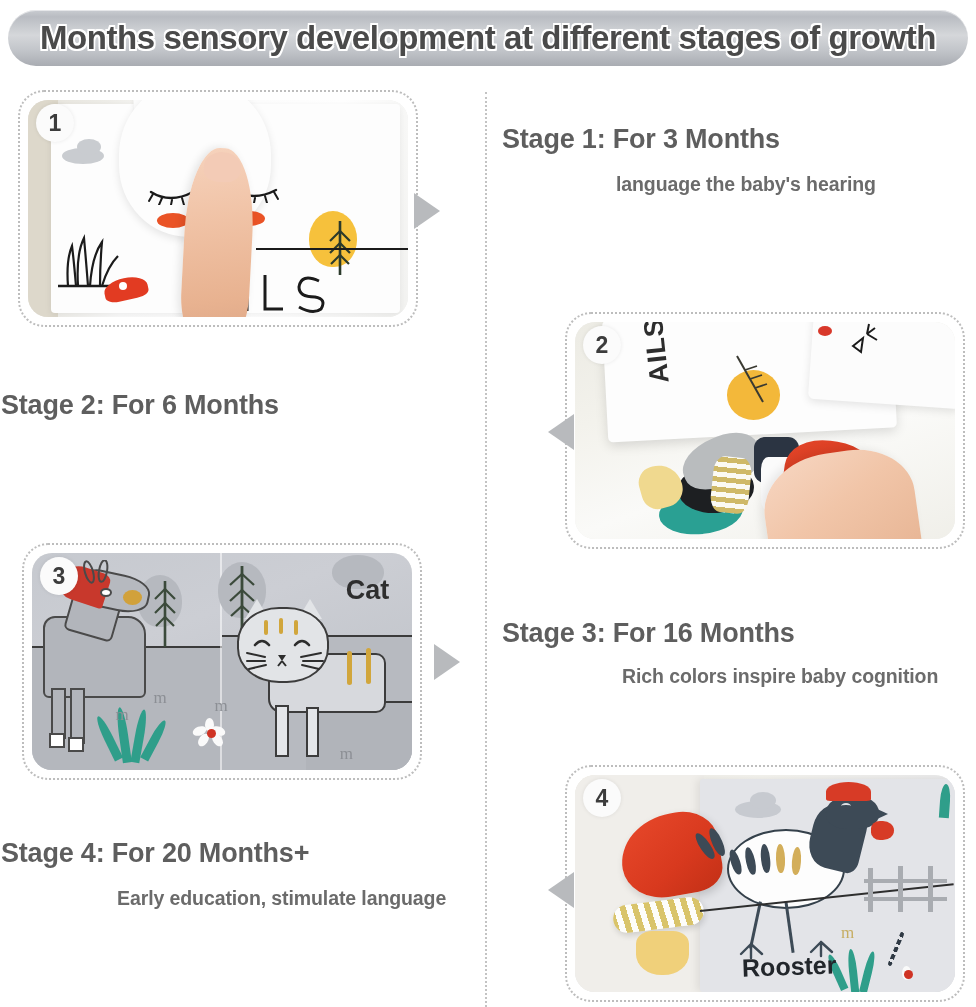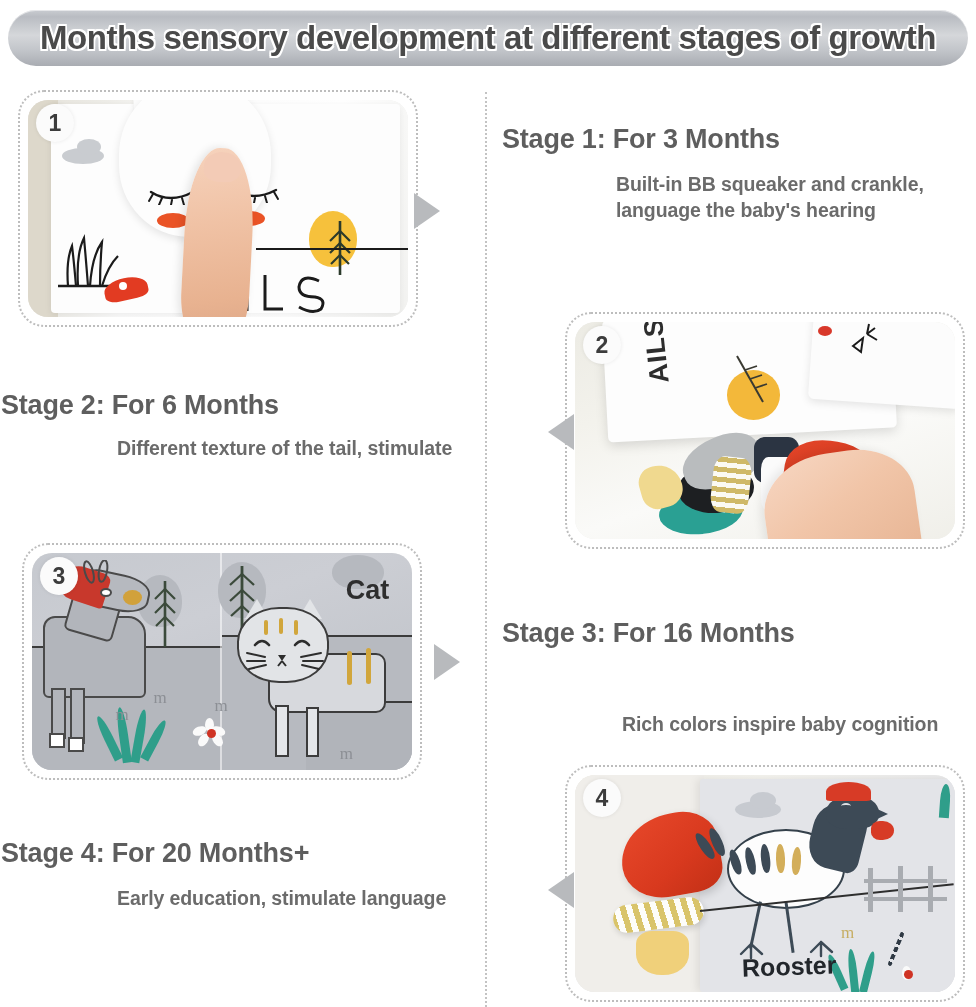--- a/index.html
+++ b/index.html
@@ -283,27 +283,25 @@
     <div class="p1-finger">
       <div class="p1-nail"></div>
     </div>
   </div>
   <div class="badge">1</div>
 </div>
 <div class="arrow right" style="left:414px; top:193px;"></div>
 
 <div class="stage-head" style="left:502px; top:124px;">Stage 1: For 3 Months</div>
 <div class="stage-body" style="left:616px; top:172px; width:350px;">
-  <div>Built-in BB squeaker and crankle,</div>
   <div>language the baby's hearing</div>
 </div>
 
 <div class="stage-head" style="left:1px; top:390px;">Stage 2: For 6 Months</div>
 <div class="stage-body" style="left:117px; top:436px; width:370px;">
-  <div>Different texture of the tail, stimulate</div>
 </div>
 
 <div class="panel" style="left:565px; top:312px; width:400px; height:237px;">
   <div class="panel-inner">
     <div class="p2-bg"></div>
 
     <div class="p2-book"></div>
     <div class="p2-bookr"></div>
 
     <div class="p2-ails">AILS</div>
@@ -419,21 +417,21 @@
     <div class="p3-m" style="left:32%; top:62%;">m</div>
     <div class="p3-m" style="left:22%; top:70%;">m</div>
     <div class="p3-m" style="left:48%; top:66%;">m</div>
     <div class="p3-m" style="left:81%; top:88%;">m</div>
   </div>
   <div class="badge">3</div>
 </div>
 <div class="arrow right" style="left:434px; top:644px;"></div>
 
 <div class="stage-head" style="left:502px; top:618px;">Stage 3: For 16 Months</div>
-<div class="stage-body" style="left:622px; top:664px; width:350px;margin-top:48px;">
+<div class="stage-body" style="left:622px; top:664px; width:350px;">
   <div>Rich colors inspire baby cognition</div>
 </div>
 
 <div class="stage-head" style="left:1px; top:838px;">Stage 4: For 20 Months+</div>
 <div class="stage-body" style="left:117px; top:886px; width:380px;">
   <div>Early education, stimulate language</div>
 </div>
 
 <div class="panel" style="left:565px; top:765px; width:400px; height:237px;">
   <div class="panel-inner">

